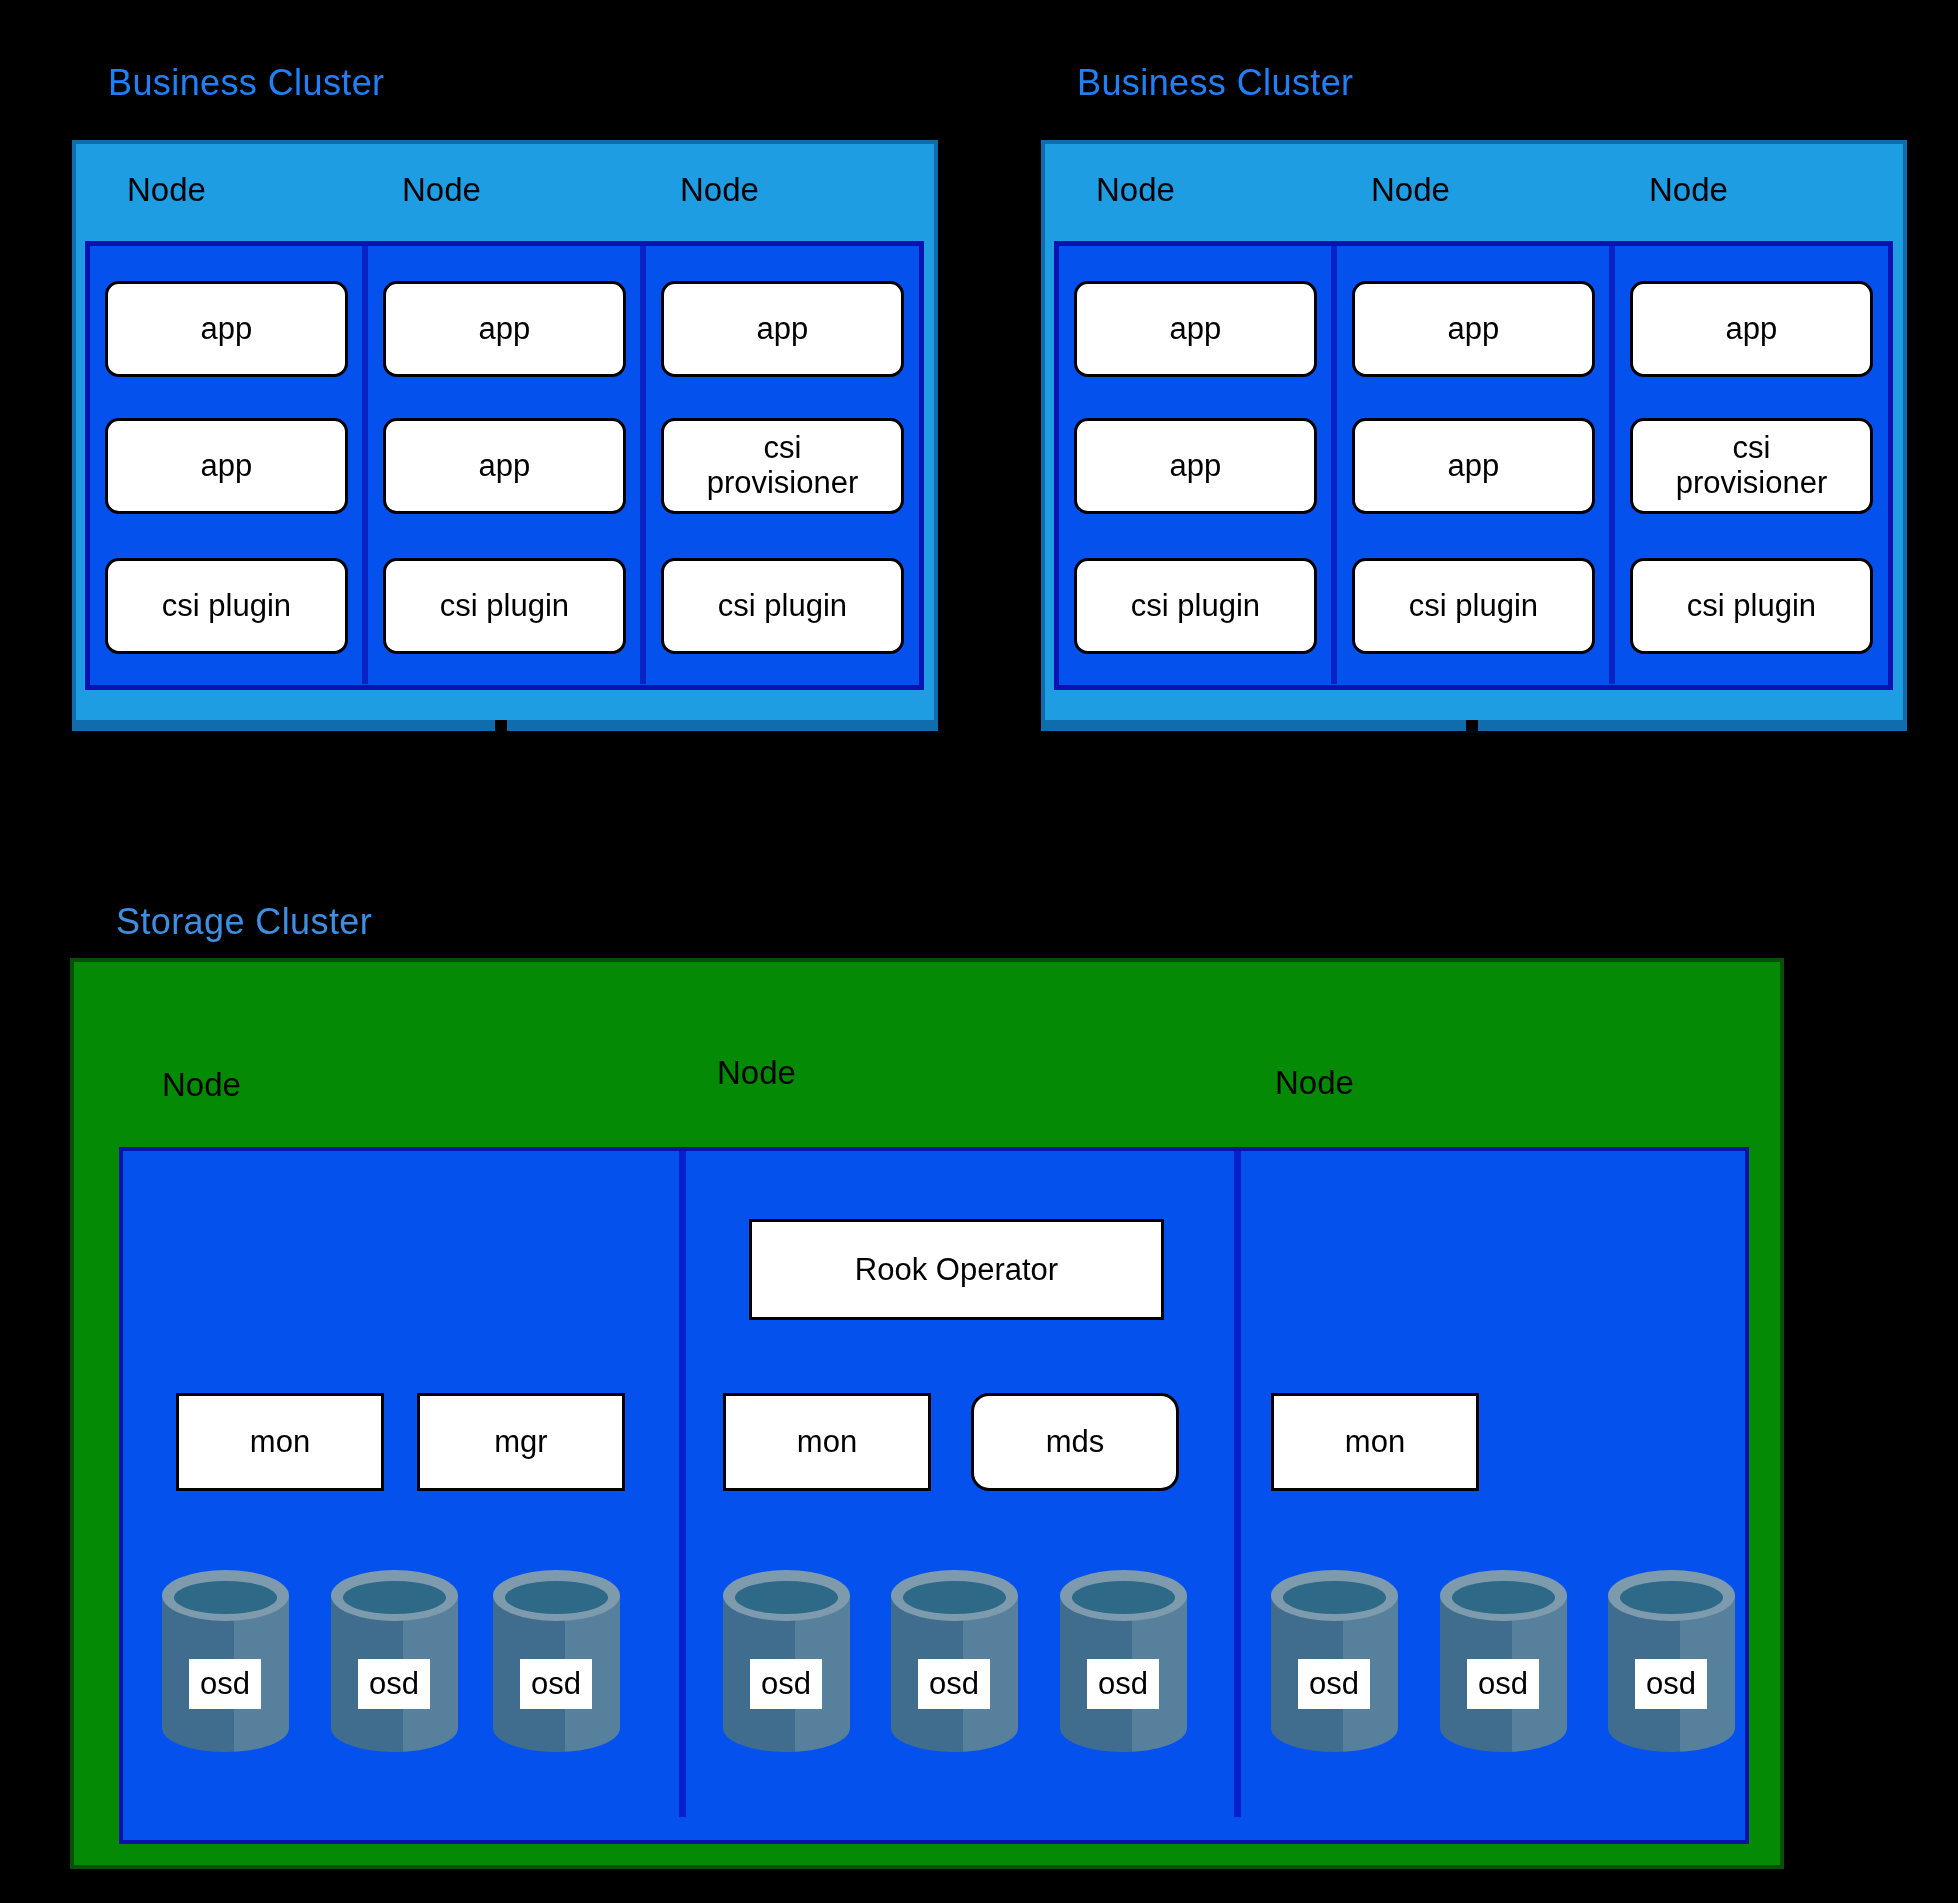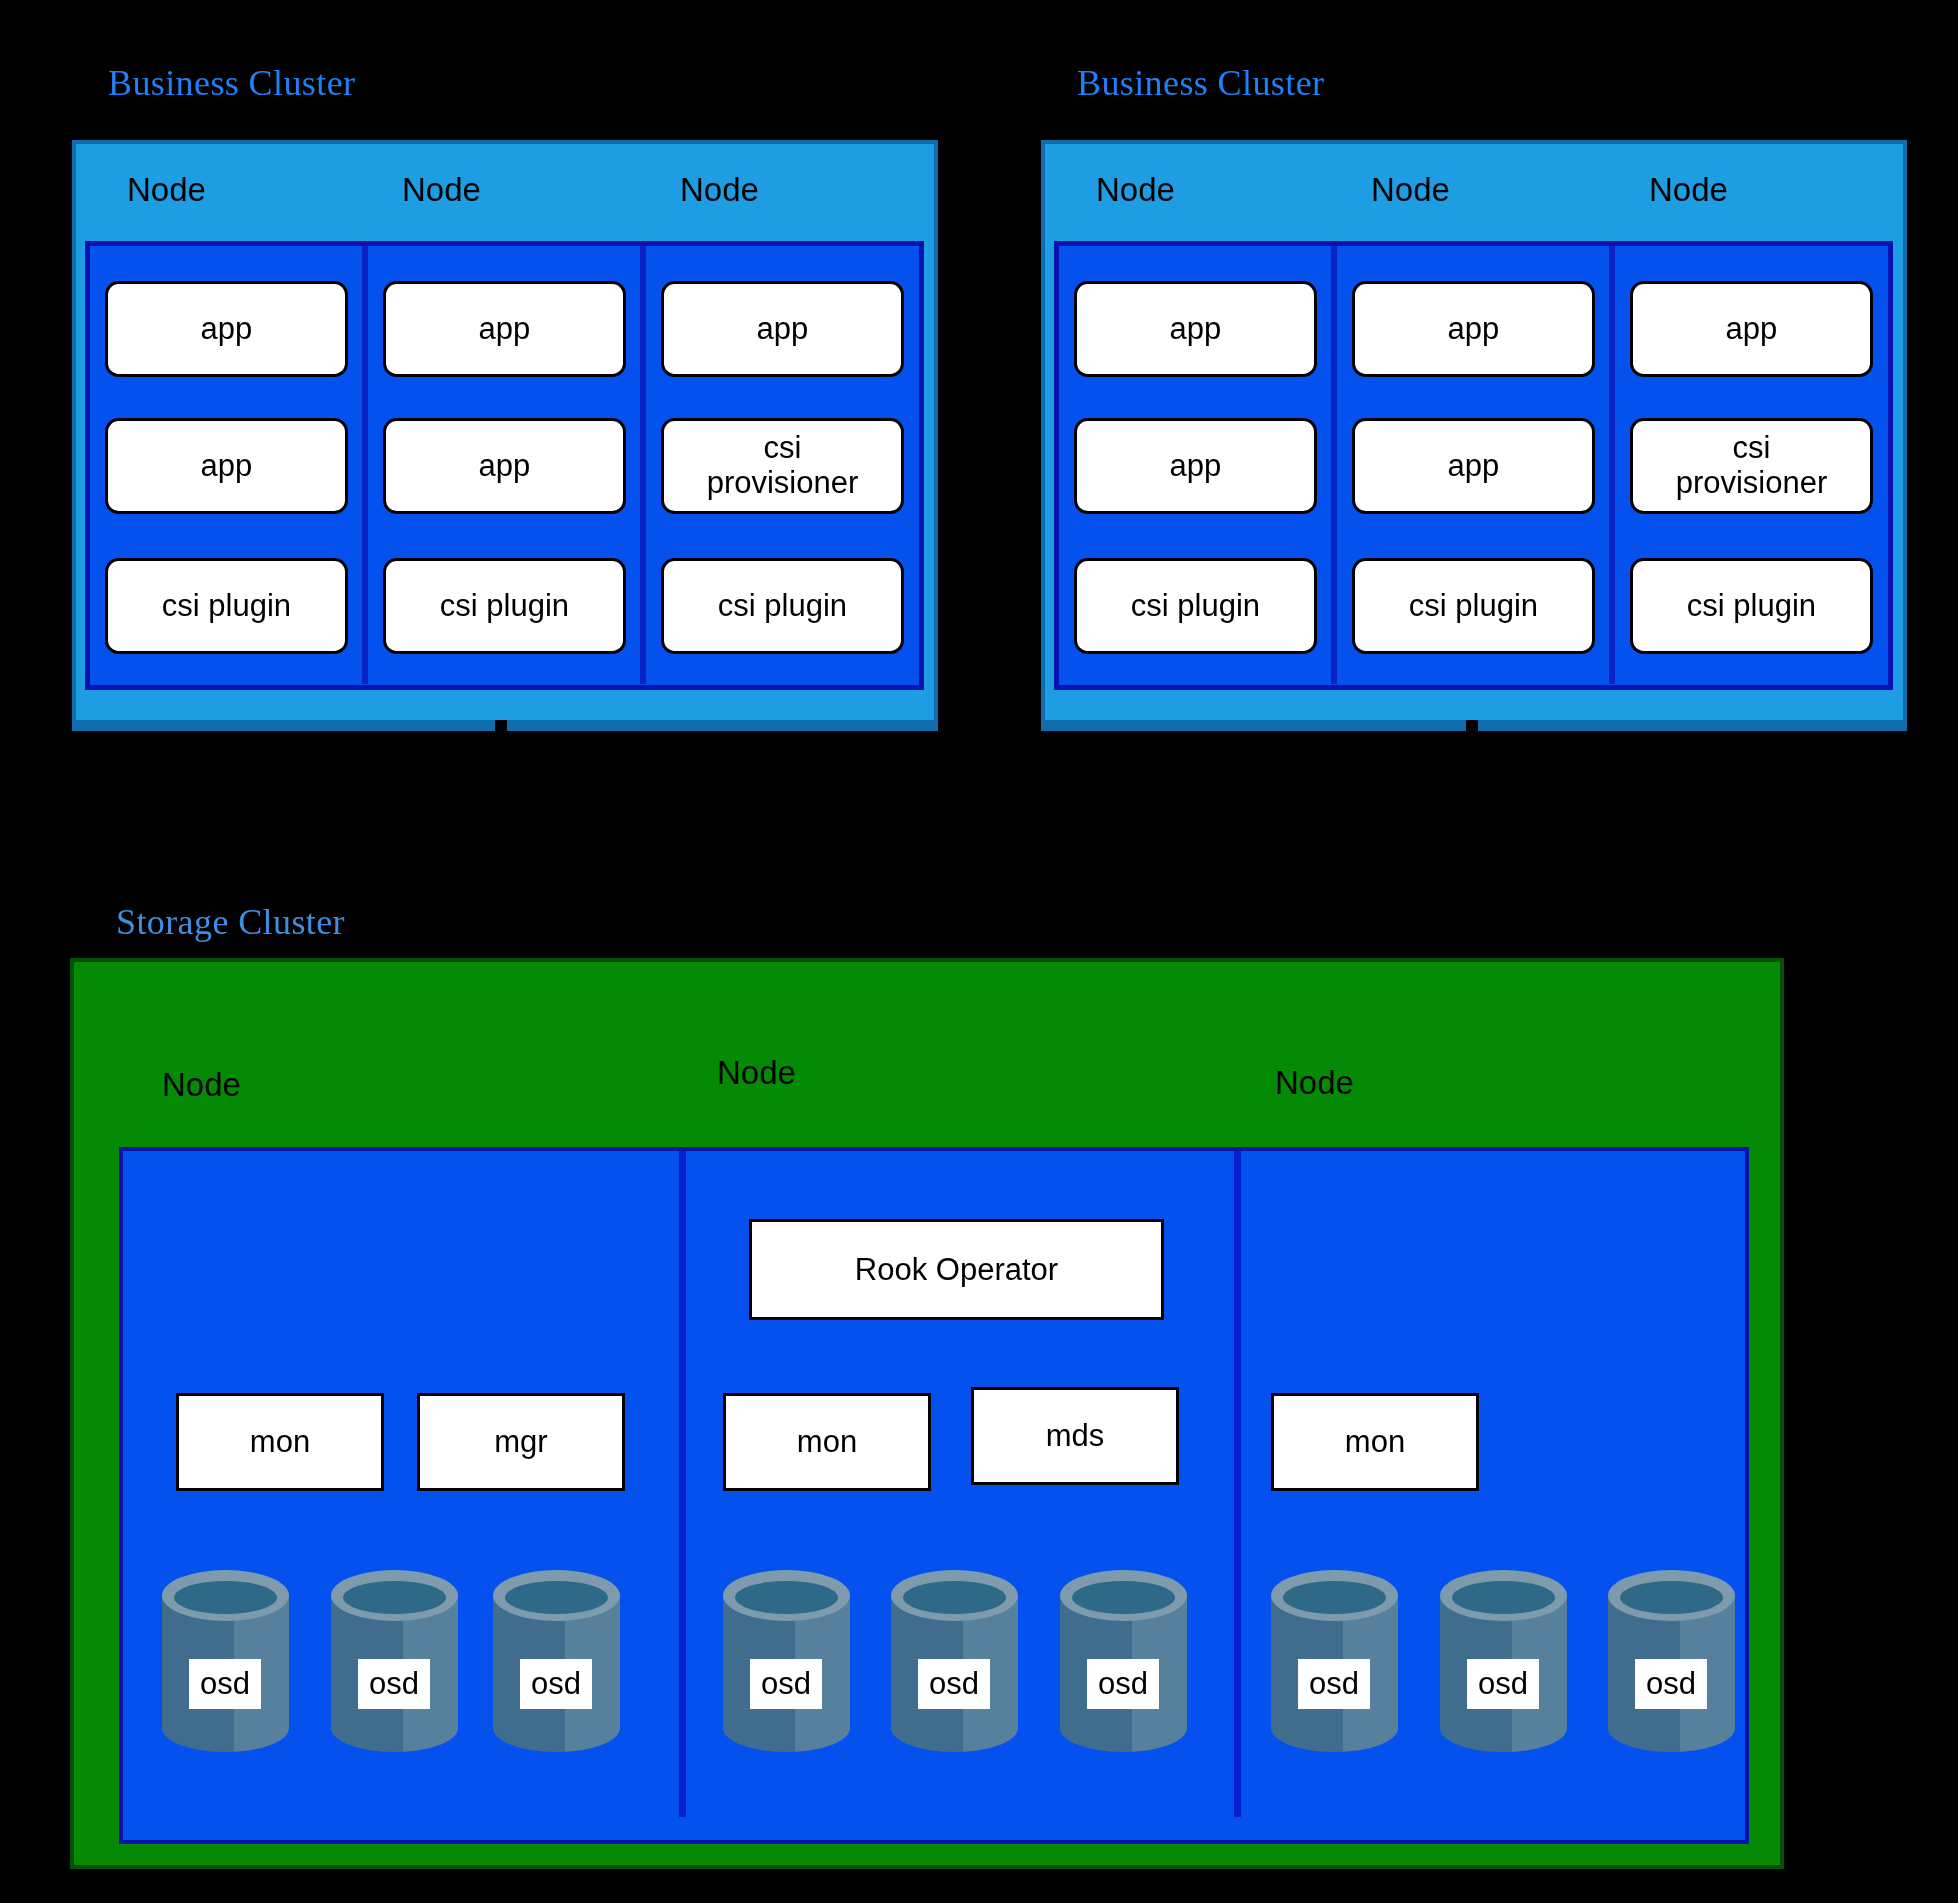--- a/index.html
+++ b/index.html
@@ -1,18 +1,18 @@
 <!DOCTYPE html>
 <html style="font-size:13.7px"><head>
 <meta charset="utf-8">
 <style>
   html,body{margin:0;padding:0;background:#000;}
   body{font-family:"Liberation Sans", sans-serif;}
   .stage{position:relative;width:1959px;height:1904px;background:#000;overflow:hidden;}
-  .cluster-title{position:absolute;font-size:36px;font-weight:500;letter-spacing:0.4px;white-space:nowrap;font-family:Liberation Serif, serif;}
+  .cluster-title{position:absolute;font-size:36px;font-weight:500;letter-spacing:0.4px;white-space:nowrap;}
   .biz-title{color:#1f80f8;}
   .sto-title{color:#3e8ee2;}
 
   
   .bcluster{position:absolute;width:866px;height:591px;background:#1f9de2;
             border:4.3px solid #0f6dae;border-bottom-width:11px;box-sizing:border-box;}
   .bnode-label{position:absolute;top:27px;font-size:33px;color:#000;white-space:nowrap;}
   .binner{position:absolute;left:9.4px;top:97px;width:839px;height:449px;background:#0551ee;
           border:5.1px solid #0a12b0;box-sizing:border-box;}
   .bcol{position:absolute;top:0;height:438px;width:272px;}
@@ -166,21 +166,21 @@
 
       <div class="sbox daemon" style="left:53px;top:242px;">
           <span>mon</span>
         </div>
       <div class="sbox daemon" style="left:294px;top:242px;">
           <span>mgr</span>
         </div>
       <div class="sbox daemon" style="left:600px;top:242px;">
           <span>mon</span>
         </div>
-      <div class="sbox daemon" style="left:848px;top:236px;">
+      <div class="sbox daemon" style="left:848px;top:242px;border-radius:18px;">
           <span>mds</span>
         </div>
       <div class="sbox daemon" style="left:1148px;top:242px;">
           <span>mon</span>
         </div>
 
       <div class="osd" style="left:39px;top:419px;">
         <div class="osd-body"></div>
         <div class="osd-top">
             <div class="osd-hole"></div>

